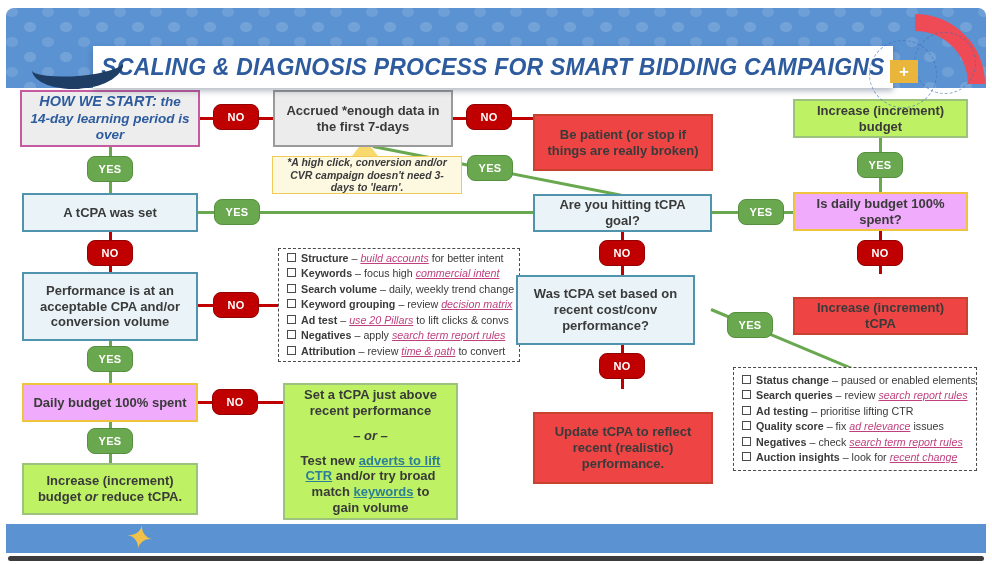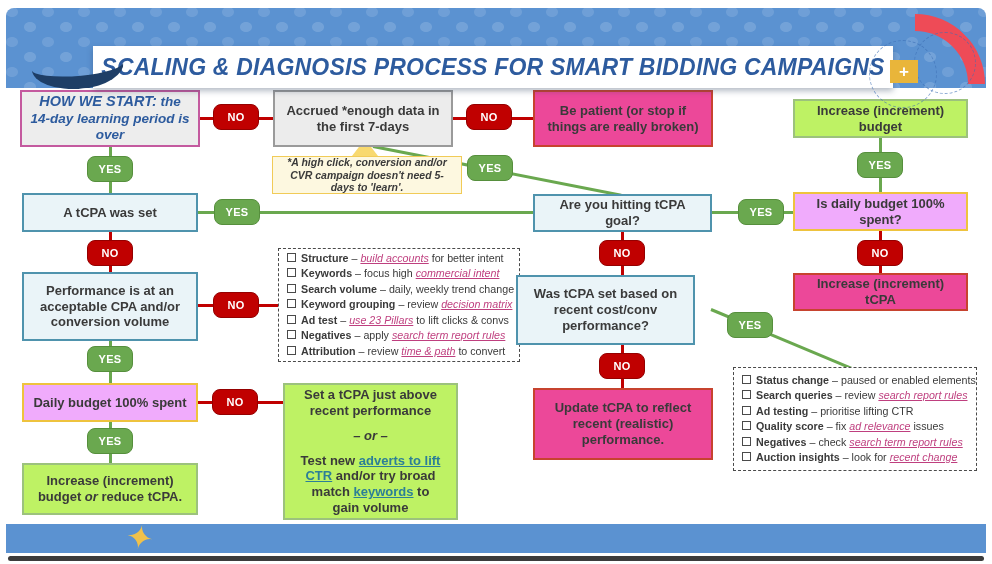--- a/index.html
+++ b/index.html
@@ -49,21 +49,21 @@
   
   .box {
     position:absolute; border:2px solid; box-sizing:border-box;
     display:flex; align-items:center; justify-content:center; text-align:center;
     font-size:13px; font-weight:600; color:#3a3a3a; line-height:1.22;
     padding:3px 8px; z-index:3;
   }
   .blue   { background:#eaf4f8; border-color:#4f93ad; }
   .gray   { background:#ececec; border-color:#9a9a9a; }
   .pinkb  { background:#ededed; border-color:#c45a9f; }
-  .peach  { background:#ec4899; border-color:#c7432f; }
+  .peach  { background:#ef4444; border-color:#c7432f;margin-top:24px; }
   .greenb { background:#bef264; border-color:#9cc27d; }
   .yellow { background:#f0abfc; border-color:#eec33e; }
   .notebox{ background:#fdf8e0; border-color:#f1cb57; border-width:1.5px;
             font-size:10.5px; font-style:italic; font-weight:600; padding:2px 6px; }
   .howwe  { color:#2d5b9e; font-style:italic; }
   .howwe .lead { font-weight:800; font-size:14.5px; }
   .howwe .rest { font-weight:600; font-size:13.5px; }
   .dashedbox {
     background:#ffffff; border:1.6px dashed #4a4a4a;
     flex-direction:column; align-items:flex-start; justify-content:center;
@@ -189,42 +189,42 @@
   <div class="box gray" style="left:273px; top:90px; width:180px; height:57px;">
     <span>Accrued *enough data in the first 7-days</span>
   </div>
   <div class="box peach" style="left:533px; top:90px; width:180px; height:57px;">
     <span>Be patient (or stop if things are really broken)</span>
   </div>
   <div class="box greenb" style="left:793px; top:99px; width:175px; height:39px;">
     <span>Increase (increment) budget</span>
   </div>
   <div class="box notebox" style="left:272px; top:156px; width:190px; height:38px;">
-    <span>*A high click, conversion and/or CVR campaign doesn't need 5-days to 'learn'.</span>
+    <span>*A high click, conversion and/or CVR campaign doesn't need 3-days to 'learn'.</span>
   </div>
 
   <div class="box blue" style="left:22px; top:193px; width:176px; height:39px;">
     <span>A tCPA was set</span>
   </div>
   <div class="box blue" style="left:22px; top:272px; width:176px; height:69px;">
     <span>Performance is at an acceptable CPA and/or conversion volume</span>
   </div>
   <div class="box yellow" style="left:22px; top:383px; width:176px; height:39px;">
     <span>Daily budget 100% spent</span>
   </div>
   <div class="box greenb" style="left:22px; top:463px; width:176px; height:52px;">
     <div><span>Increase (increment) budget </span><i>or</i><span> reduce tCPA.</span></div>
   </div>
 
   <div class="box dashedbox" style="left:278px; top:248px; width:242px; height:114px;">
       <div class="chk-row"><span class="chk-box"></span><b>Structure</b><span> – </span><span class="chk-link">build accounts</span><span> for better intent</span></div>
       <div class="chk-row"><span class="chk-box"></span><b>Keywords</b><span> – focus high </span><span class="chk-link">commercial intent</span></div>
       <div class="chk-row"><span class="chk-box"></span><b>Search volume</b><span> – daily, weekly trend change</span></div>
       <div class="chk-row"><span class="chk-box"></span><b>Keyword grouping</b><span> – review </span><span class="chk-link">decision matrix</span></div>
-      <div class="chk-row"><span class="chk-box"></span><b>Ad test</b><span> – </span><span class="chk-link">use 23 Pillars</span><span> to lift clicks &amp; convs</span></div>
+      <div class="chk-row"><span class="chk-box"></span><b>Ad test</b><span> – </span><span class="chk-link">use 20 Pillars</span><span> to lift clicks &amp; convs</span></div>
       <div class="chk-row"><span class="chk-box"></span><b>Negatives</b><span> – apply </span><span class="chk-link">search term report rules</span></div>
       <div class="chk-row"><span class="chk-box"></span><b>Attribution</b><span> – review </span><span class="chk-link">time &amp; path</span><span> to convert</span></div>
     </div>
   <div class="box greenb settcpa" style="left:283px; top:383px; width:175px; height:137px;">
     <div>Set a tCPA just above recent performance</div>
     <div class="or">– or –</div>
     <div><span>Test new </span><span class="teal-link">adverts to lift CTR</span><span> and/or try broad match </span><span class="teal-link">keywords</span><span> to gain volume</span></div>
   </div>
 
   <div class="box blue" style="left:533px; top:194px; width:179px; height:38px;">

